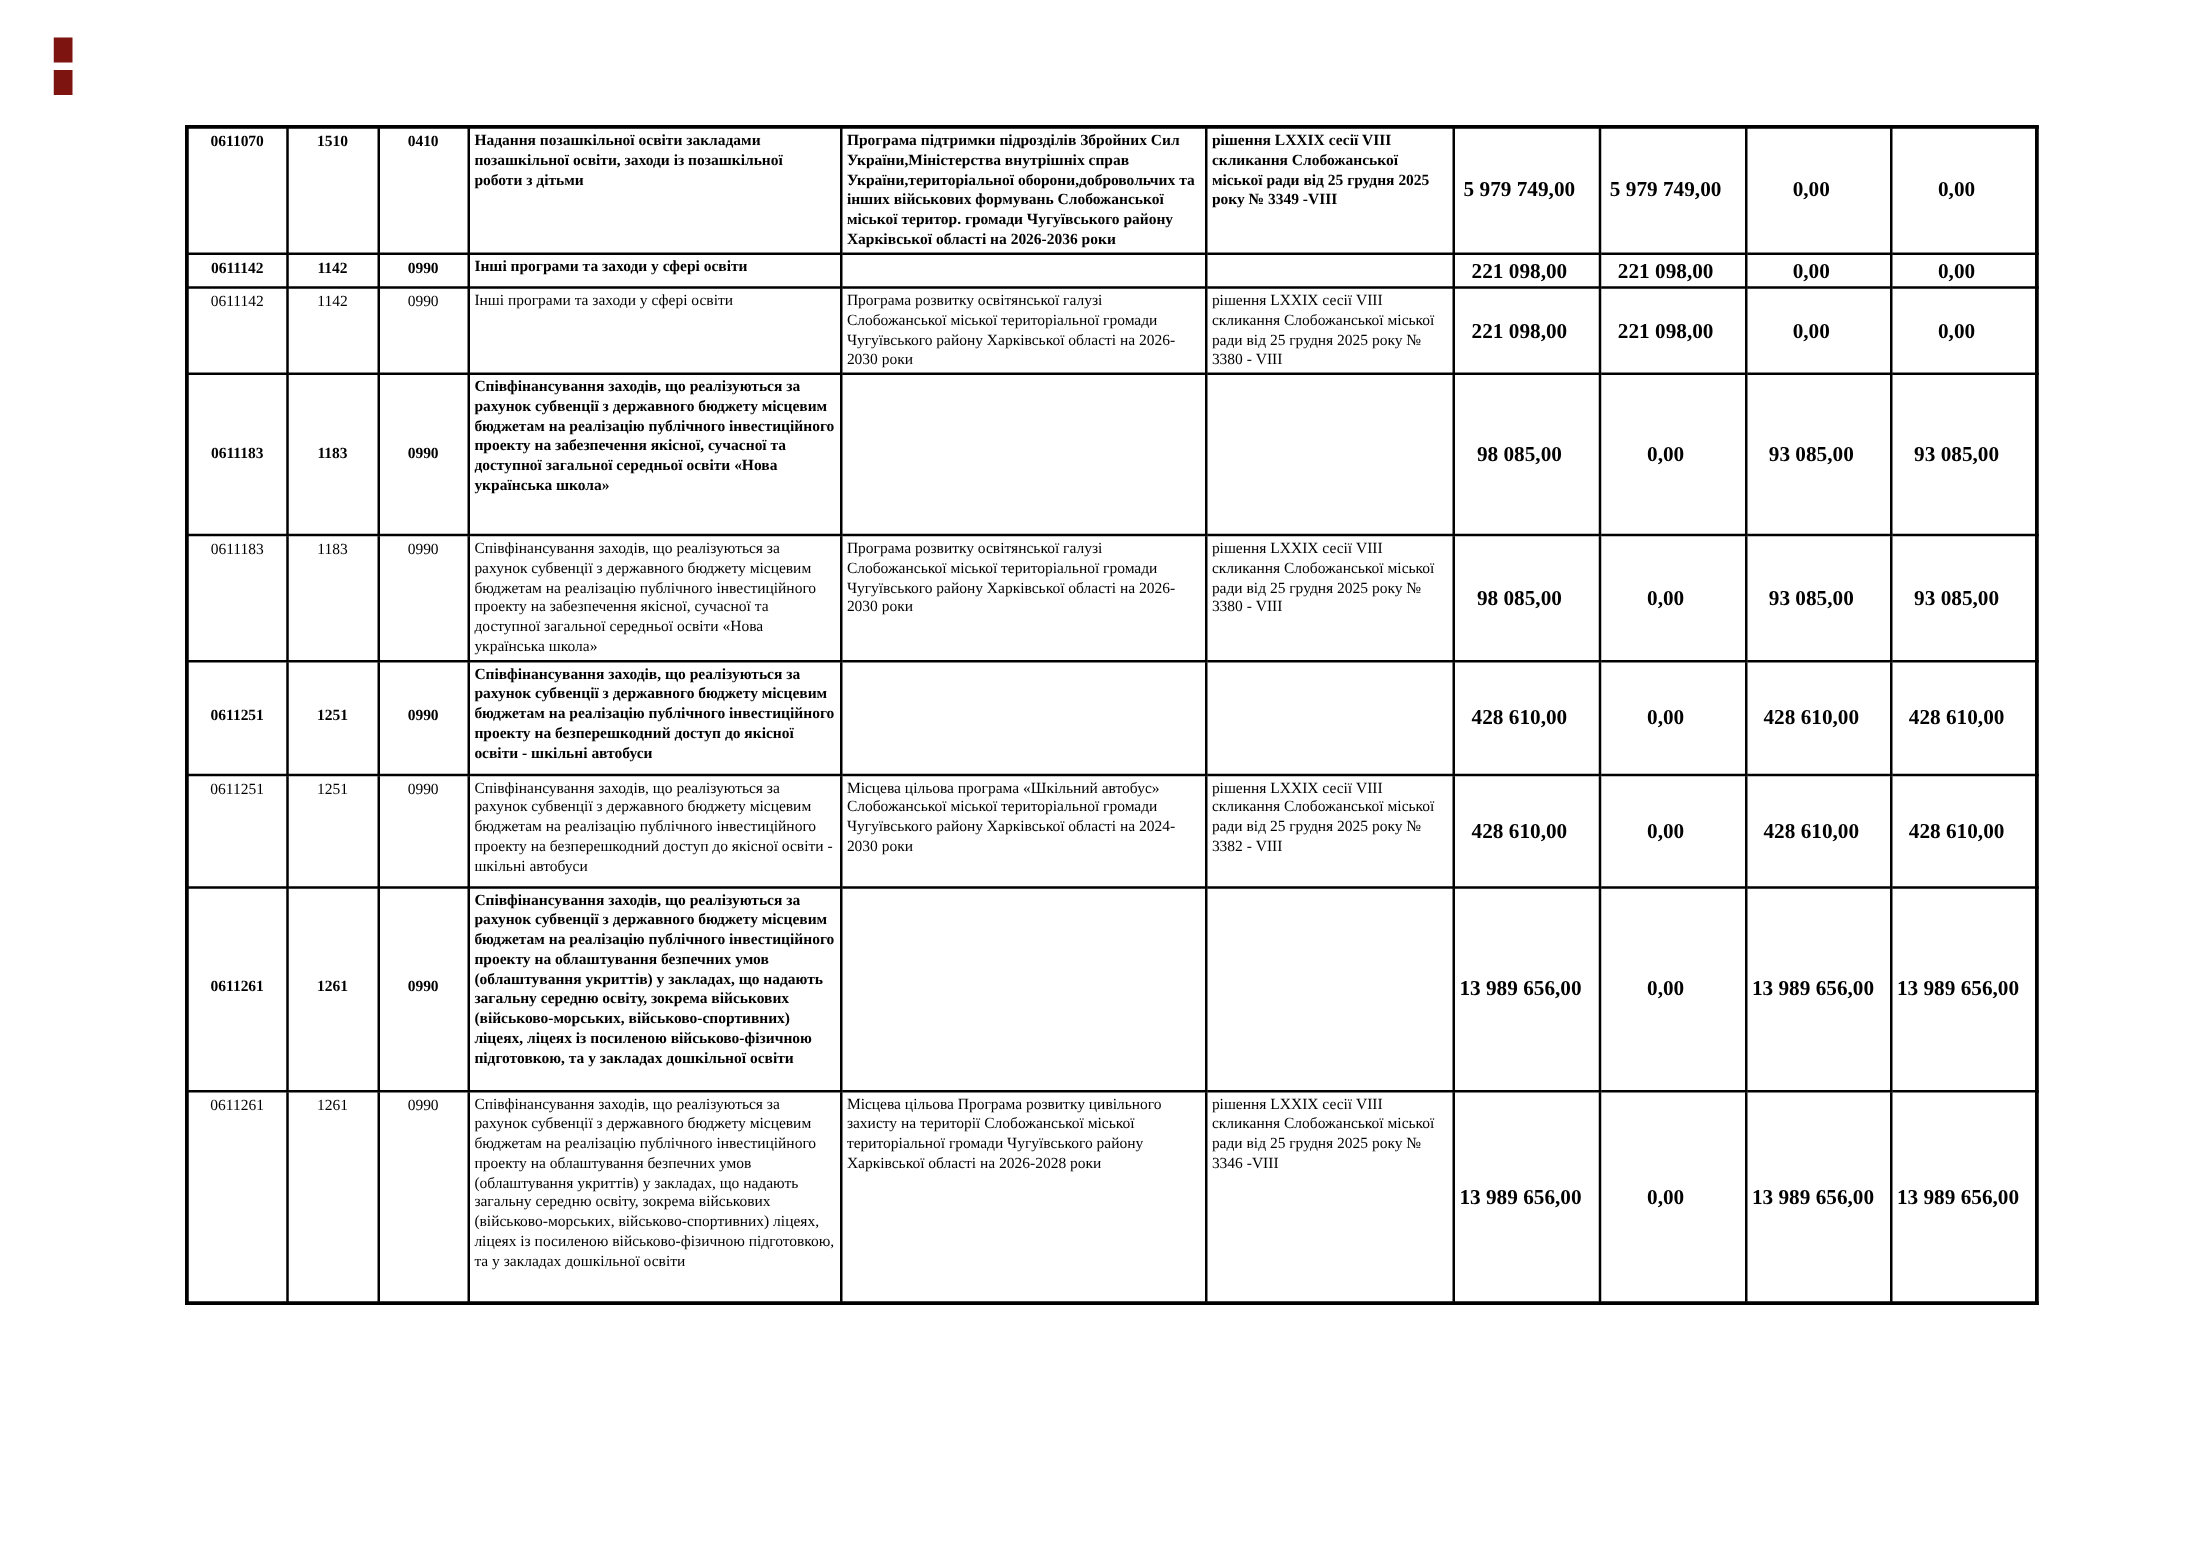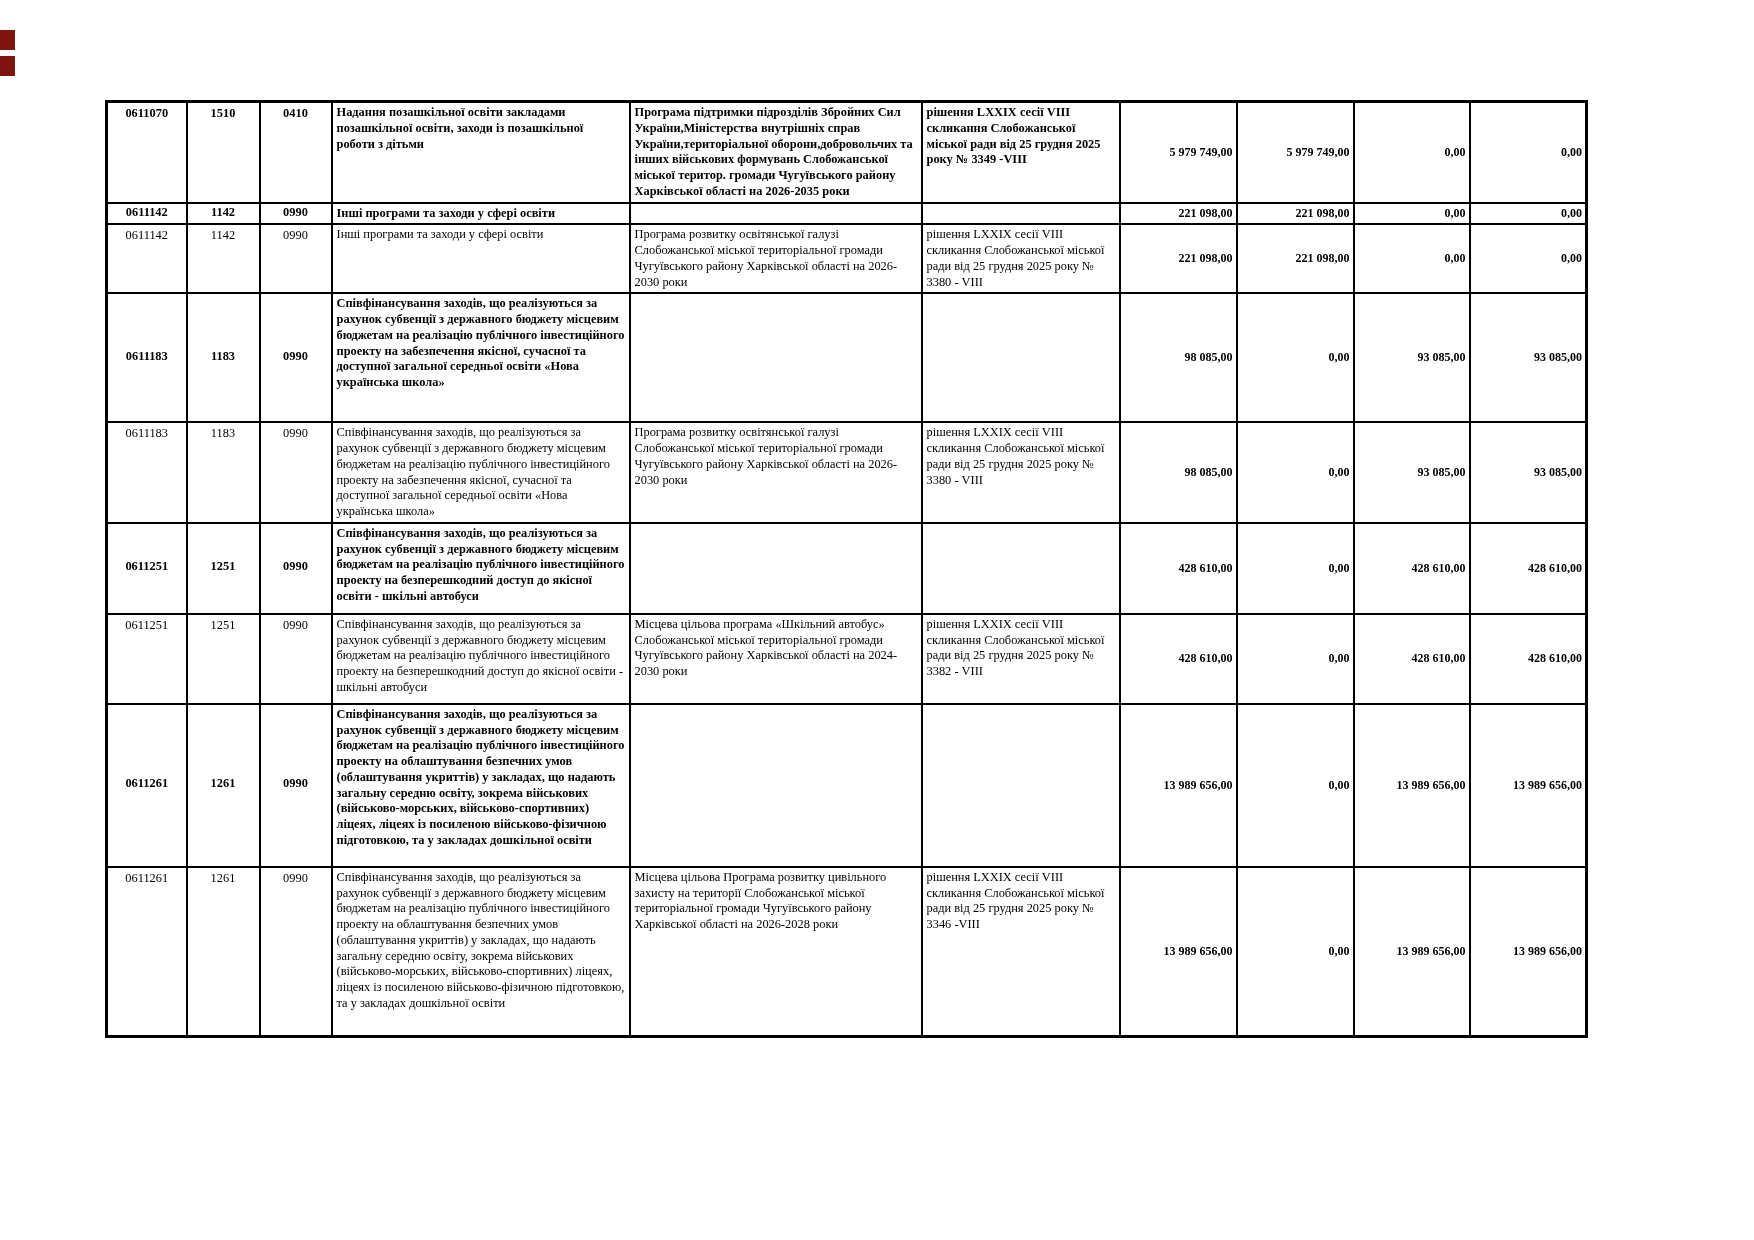--- a/index.html
+++ b/index.html
@@ -4,21 +4,21 @@
 <style>
   html,body{margin:0;padding:0;}
   body{
     width:1754px;height:1240px;
     background:#ffffff;
     font-family:"Liberation Serif","DejaVu Serif",serif;
     color:#000;
     position:relative;
     overflow:hidden;
   }
-  .page{position:absolute;inset:0;background:#fff;}
+  .page{position:absolute;inset:0;background:#fff;margin-left:43px;}
 
   
   .mark{
     position:absolute;left:0;width:15px;height:20px;
     background:#7d1410;
   }
   .mark.m1{top:30px;}
   .mark.m2{top:56px;}
 
   table.budget{
@@ -55,25 +55,25 @@
   tr:nth-child(4){height:129px}
   tr:nth-child(5){height:92px}
   tr:nth-child(6){height:91px}
   tr:nth-child(7){height:90px}
   tr:nth-child(8){height:163px}
   tr:nth-child(9){height:170px}
 
   td.code{text-align:center;padding-top:3px;}
   tr.summary td.code{vertical-align:middle;padding-top:0;}
   td.num{
-    text-align:right;
+    text-align:center;
     vertical-align:middle;
     font-weight:bold;
-    font-size:12px;
-    padding-right:3px;
+    font-size:17px;
+    padding-right:15px;
     white-space:nowrap;
   }
   tr.bold td{font-weight:bold;}
 </style>
 </head>
 <body>
 
 <div class="page">
 
   <div class="mark m1"></div>
@@ -91,21 +91,21 @@
         <col class="c8">
         <col class="c9">
         <col class="c10">
     </colgroup>
     <tbody id="table-body">
         <tr class="bold">
       <td class="code">0611070</td>
       <td class="code">1510</td>
       <td class="code">0410</td>
       <td class="desc">Надання позашкільної освіти закладами позашкільної освіти, заходи із позашкільної роботи з дітьми</td>
-      <td class="prog">Програма підтримки підрозділів Збройних Сил України,Міністерства внутрішніх справ України,територіальної оборони,добровольчих та інших військових формувань Слобожанської міської територ. громади Чугуївського району Харківської області на 2026-2035 роки</td>
+      <td class="prog">Програма підтримки підрозділів Збройних Сил України,Міністерства внутрішніх справ України,територіальної оборони,добровольчих та інших військових формувань Слобожанської міської територ. громади Чугуївського району Харківської області на 2026-2036 роки</td>
       <td class="decis">рішення LXXIX сесії VIII скликання  Слобожанської міської ради  від  25 грудня  2025 року № 3349 -VIII</td>
       <td class="num">5 979 749,00</td>
       <td class="num">5 979 749,00</td>
       <td class="num">0,00</td>
       <td class="num">0,00</td>
     </tr>
         <tr class="bold summary">
       <td class="code">0611142</td>
       <td class="code">1142</td>
       <td class="code">0990</td>

